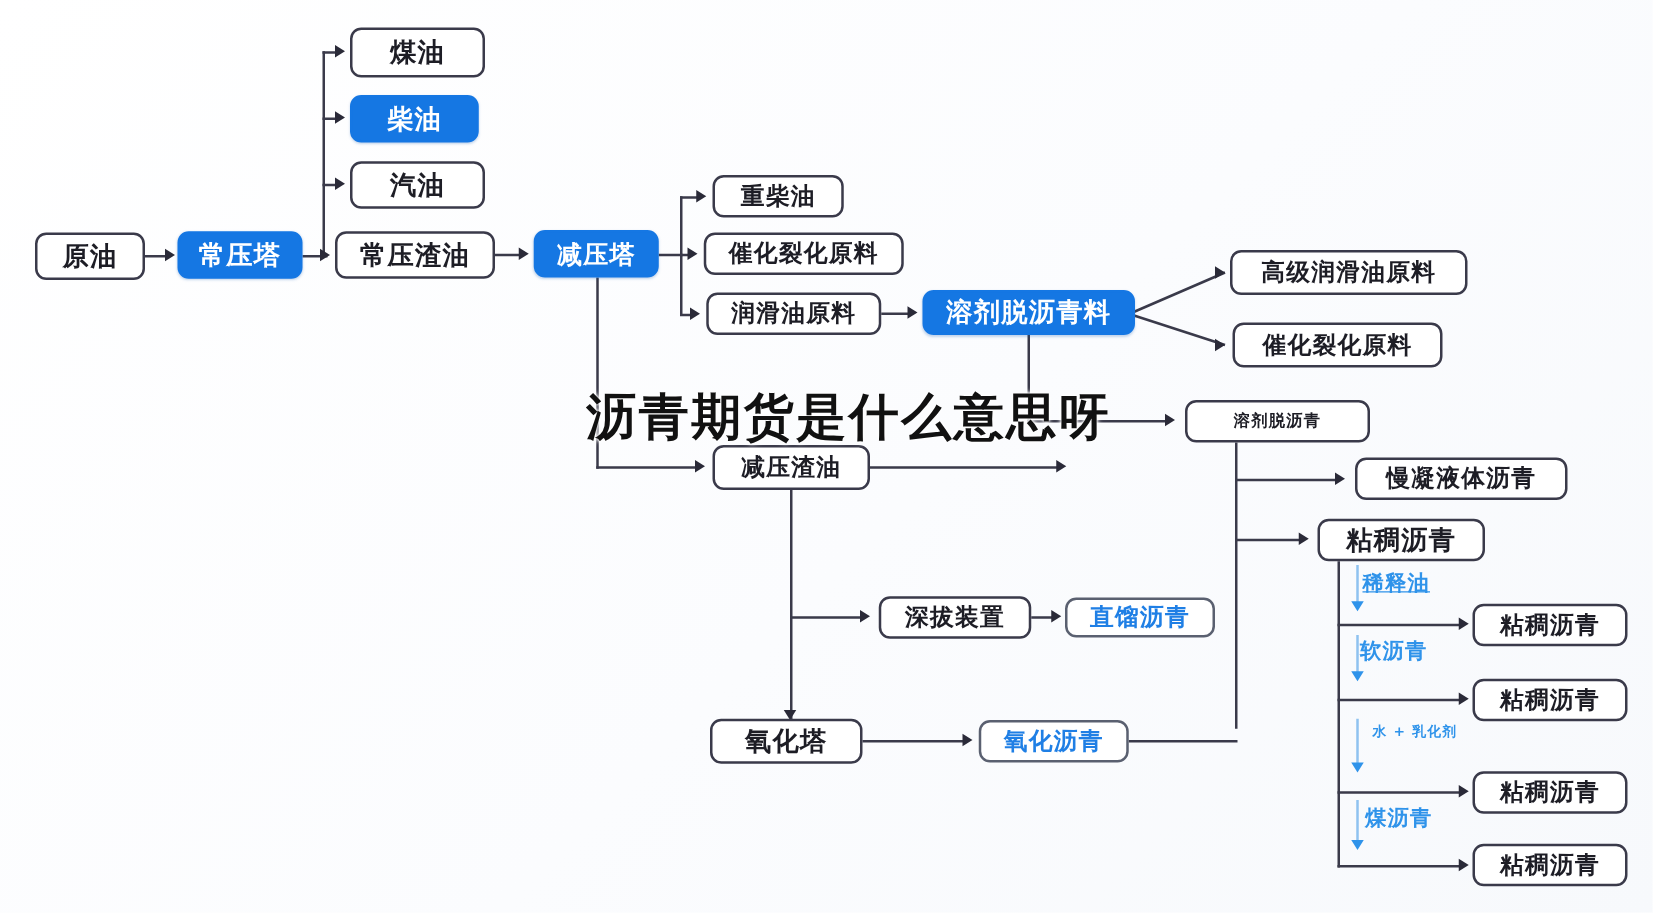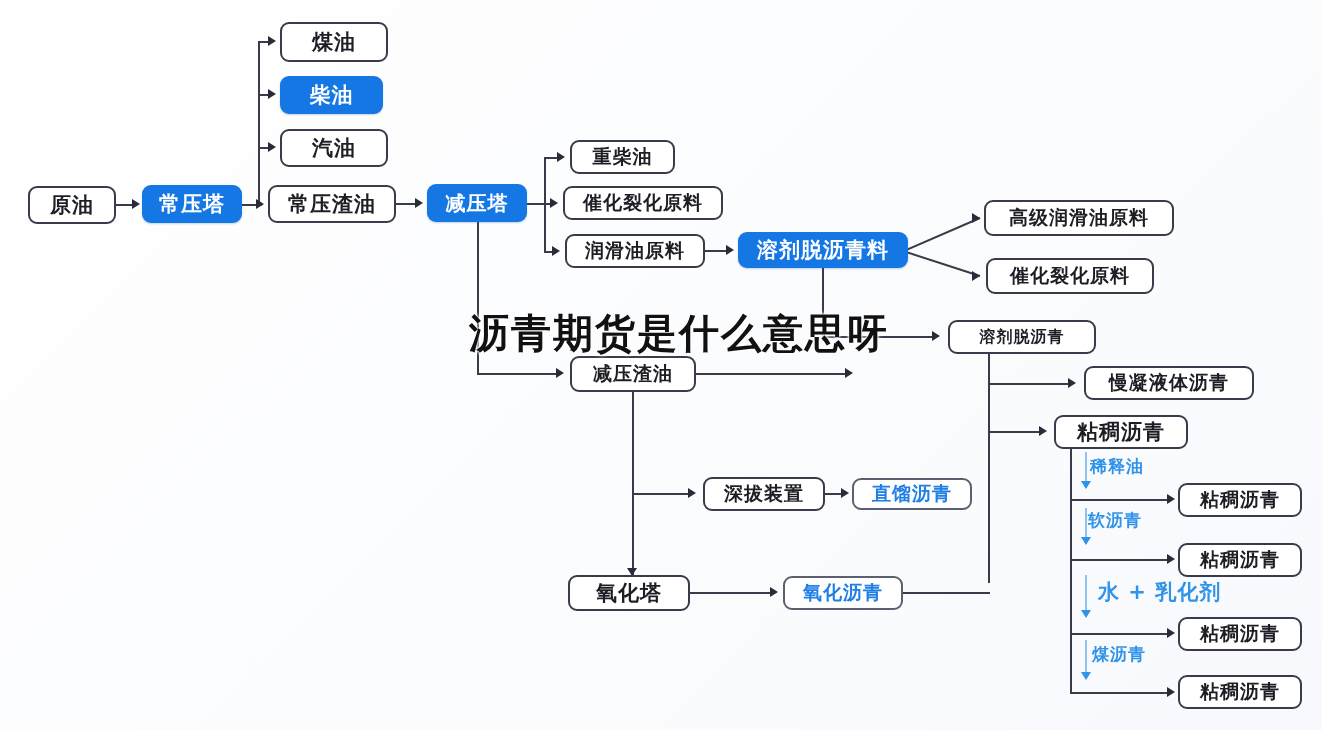--- a/index.html
+++ b/index.html
@@ -196,21 +196,21 @@
   <div class="node" style="left:563px;top:186px;width:160px;height:34px;font-size:19px;">催化裂化原料</div>
 
   <div class="node" style="left:565px;top:234px;width:140px;height:34px;font-size:19px;">润滑油原料</div>
 
   <div class="node blue" style="left:738px;top:232px;width:170px;height:36px;font-size:21px;">溶剂脱沥青料</div>
 
   <div class="node" style="left:984px;top:200px;width:190px;height:36px;font-size:19px;">高级润滑油原料</div>
 
   <div class="node" style="left:986px;top:258px;width:168px;height:36px;font-size:19px;">催化裂化原料</div>
 
-  <div class="node" style="left:948px;top:320px;width:148px;height:34px;font-size:16px;">溶剂脱沥青</div>
+  <div class="node" style="left:948px;top:320px;width:148px;height:34px;font-size:13px;">溶剂脱沥青</div>
 
   <div class="node" style="left:570px;top:356px;width:126px;height:36px;font-size:19px;">减压渣油</div>
 
   <div class="node" style="left:1084px;top:366px;width:170px;height:34px;font-size:19px;">慢凝液体沥青</div>
 
   <div class="node" style="left:1054px;top:415px;width:134px;height:34px;font-size:21px;">粘稠沥青</div>
 
   <div class="node" style="left:703px;top:477px;width:122px;height:34px;font-size:19px;">深拔装置</div>
 
   <div class="node bluetext" style="left:852px;top:478px;width:120px;height:32px;font-size:19px;">直馏沥青</div>
@@ -220,20 +220,20 @@
   <div class="node bluetext" style="left:783px;top:576px;width:120px;height:34px;font-size:19px;">氧化沥青</div>
 
   <div class="node" style="left:1178px;top:483px;width:124px;height:34px;font-size:19px;">粘稠沥青</div>
 
   <div class="node" style="left:1178px;top:543px;width:124px;height:34px;font-size:19px;">粘稠沥青</div>
 
   <div class="node" style="left:1178px;top:617px;width:124px;height:34px;font-size:19px;">粘稠沥青</div>
 
   <div class="node" style="left:1178px;top:675px;width:124px;height:34px;font-size:19px;">粘稠沥青</div>
 
-  <div class="sublabel" style="left:1090px;top:455px;font-size:17px;">稀释油</div>
+  <div class="sublabel" style="left:1090px;top:455px;font-size:17px;text-decoration:underline;">稀释油</div>
   <div class="sublabel" style="left:1088px;top:509px;font-size:17px;">软沥青</div>
-  <div class="sublabel" style="left:1098px;top:578px;font-size:21px;text-align:right;">水 + 乳化剂</div>
+  <div class="sublabel" style="left:1098px;top:578px;font-size:11px;text-align:right;">水 + 乳化剂</div>
   <div class="sublabel" style="left:1092px;top:643px;font-size:17px;">煤沥青</div>
 
   <div class="title-overlay" style="left:440px;top:306px;font-size:40px;">沥青期货是什么意思呀</div>
 
 </div>
 
 </body></html>

